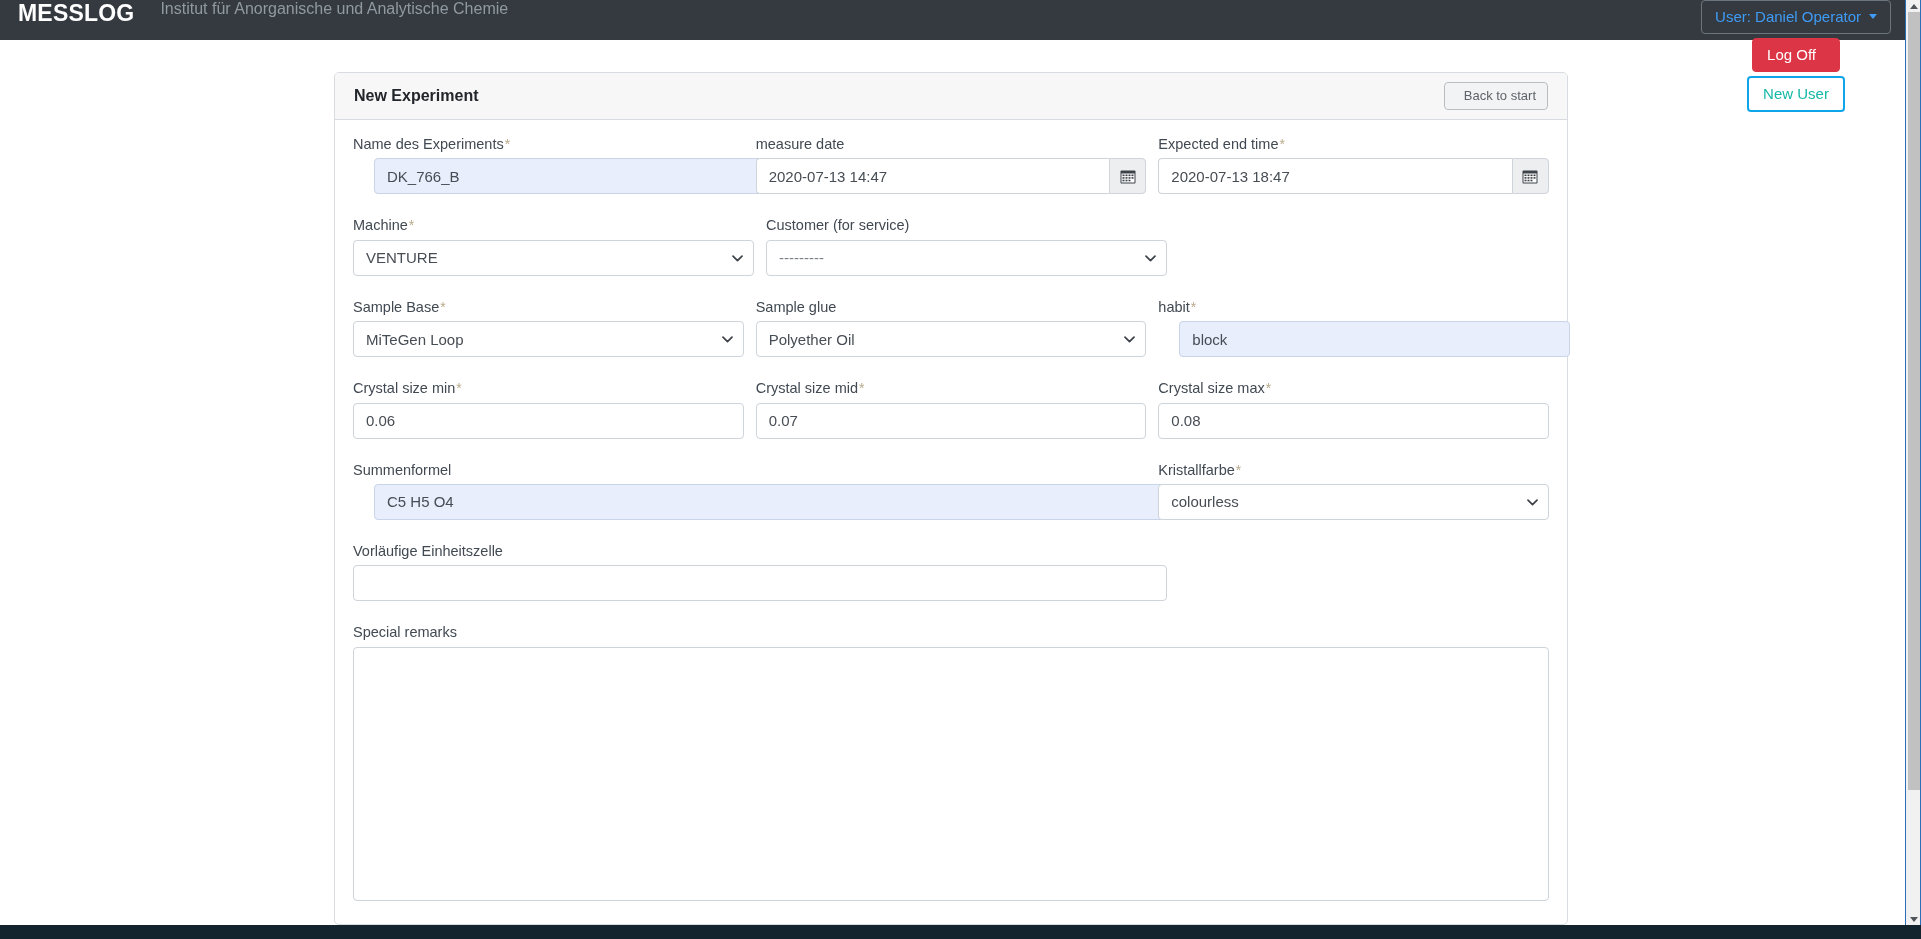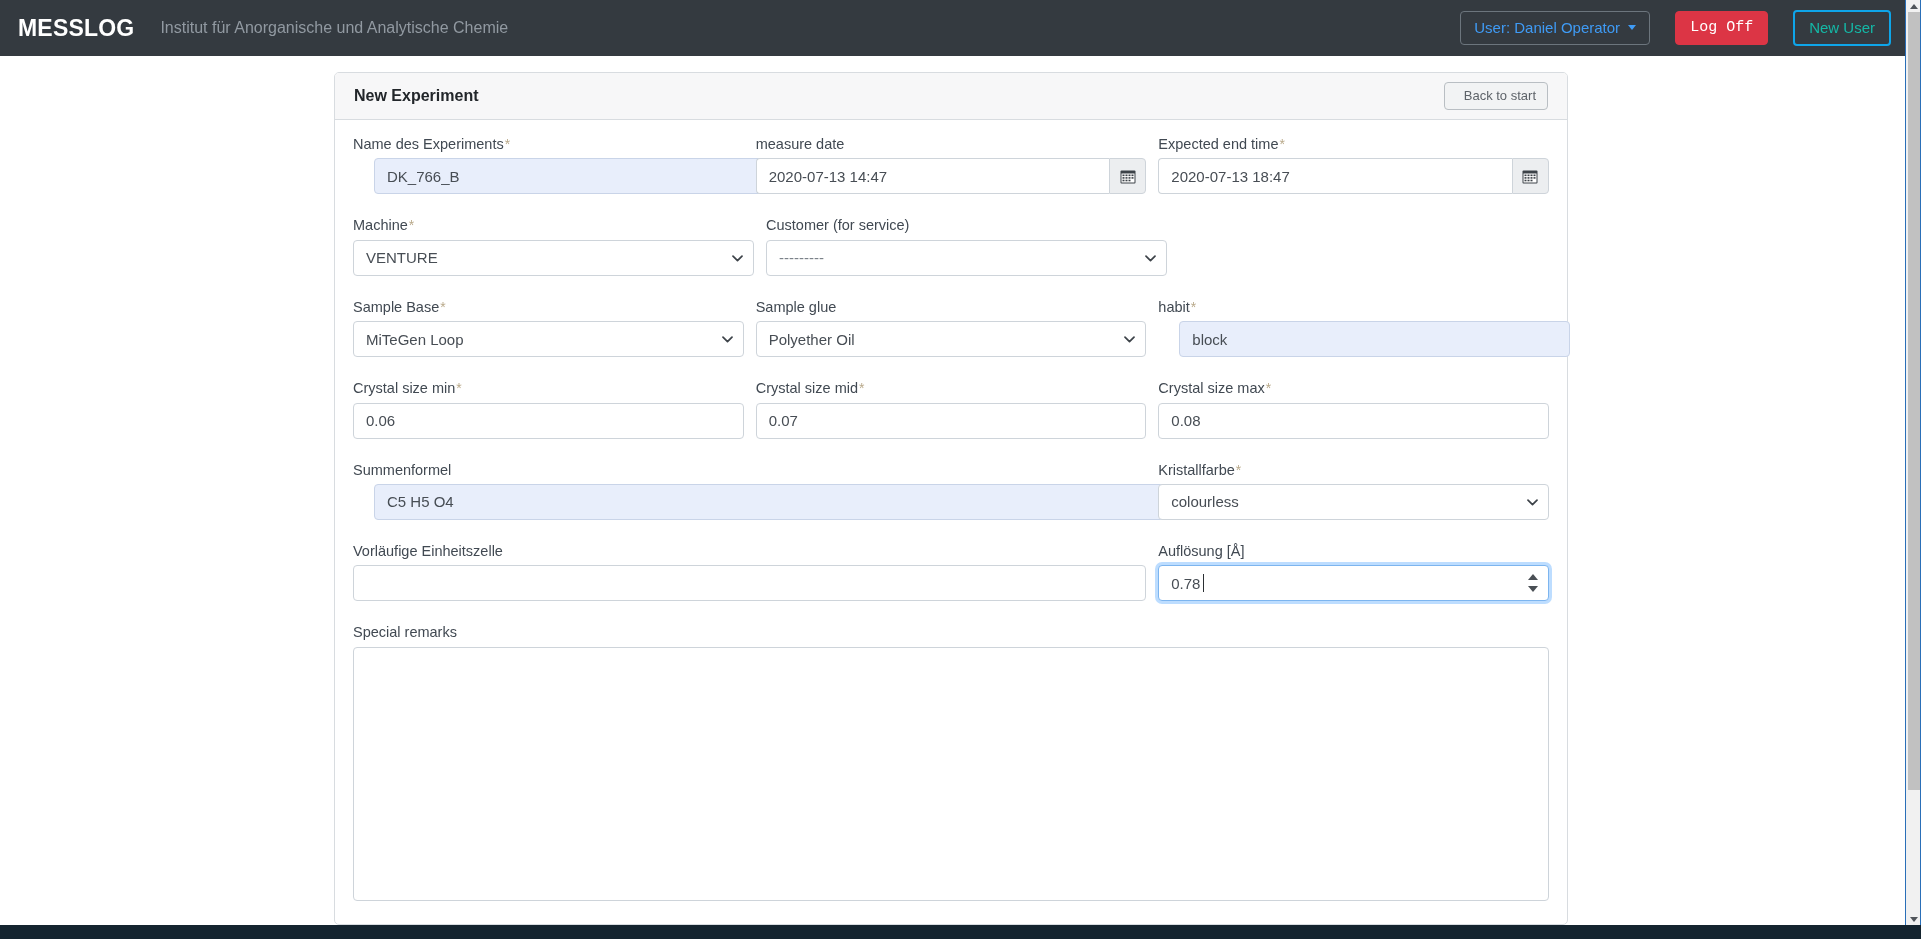--- a/index.html
+++ b/index.html
@@ -9,46 +9,47 @@
     overflow: hidden;
     background: #ffffff;
     font-family: "Liberation Sans", sans-serif;
     -webkit-font-smoothing: antialiased;
   }
 
   
   #navbar {
     position: absolute;
     top: 0; left: 0;
-    width: 1905px; height: 56px;
+    width: 1905px; height: 40px;
     background: #343a40;
     display: flex;
-    align-items: center;
+    align-items: flex-start;
     z-index: 10;
   }
   #brand {
     color: #ffffff;
     font-size: 23px;
     font-weight: 600;
     letter-spacing: 0.2px;
     margin-left: 18px;
     text-decoration: none;
   }
   #institute {
     color: #9199a1;
     font-size: 16px;
     margin-left: 26px;
     white-space: nowrap;
   }
   #nav-right {
     margin-left: auto;
     display: flex;
     align-items: center;
-    gap: 25px;
+    gap: 4px;
     padding-right: 14px;
+    flex-direction: column;
   }
   .nav-btn {
     font-size: 15px;
     line-height: 1;
     border-radius: 4px;
     padding: 8px 13px 9px 13px;
     cursor: pointer;
     white-space: nowrap;
     user-select: none;
     display: inline-flex;
@@ -65,22 +66,21 @@
     width: 0; height: 0;
     border-left: 4.5px solid transparent;
     border-right: 4.5px solid transparent;
     border-top: 5px solid #3f9bf5;
   }
   .btn-logoff {
     border: 1px solid #dc3545;
     background: #dc3545;
     color: #ffffff;
     font-weight: 400;
-    padding: 8px 14px 9px 14px;
-    font-family: Liberation Mono, monospace;
+    padding: 8px 23px 9px 14px;
   }
   .btn-newuser {
     border: 2px solid #0ea5e9;
     color: #14b8a6;
     padding: 8px 14px 9px 14px;
   }
 
   
   #page {
     position: absolute;
@@ -520,31 +520,20 @@
           </div>
         </div>
       </div>
 
       <div class="row">
         <div class="col col-8 fld">
           <label class="lbl">Vorläufige Einheitszelle</label>
           <input class="ctl" type="text" value="" style="">
         </div>
 
-        <div class="col col-4 fld">
-          <label class="lbl">Auflösung [Å]</label>
-          <div class="num-wrap">
-            <input class="ctl focused" type="text" value="0.78" style="">
-            <span class="caret-bar"></span>
-            <span class="spinner">
-              <span class="spin-up"></span>
-              <span class="spin-dn"></span>
-            </span>
-          </div>
-        </div>
       </div>
 
       <div class="row">
         <div class="col fld" style="width:1198px;">
           <label class="lbl">Special remarks</label>
           <textarea class="ta" style=""></textarea>
         </div>
       </div>
 
     </div>

